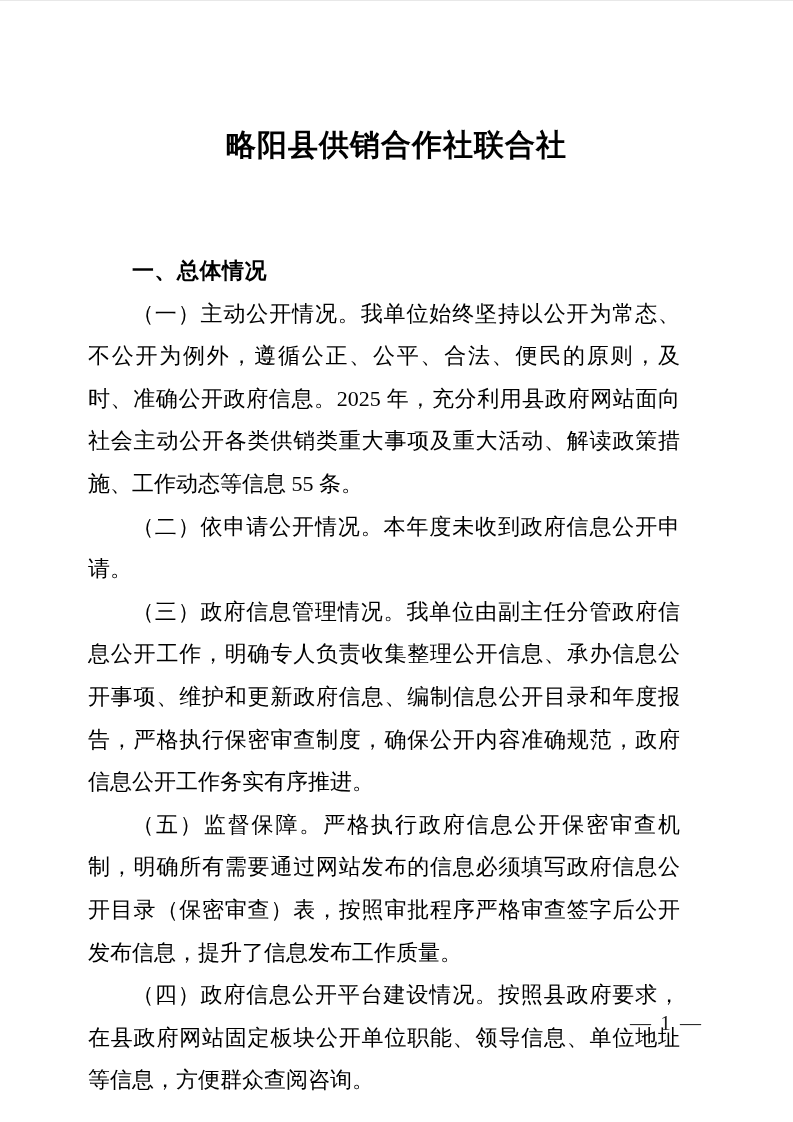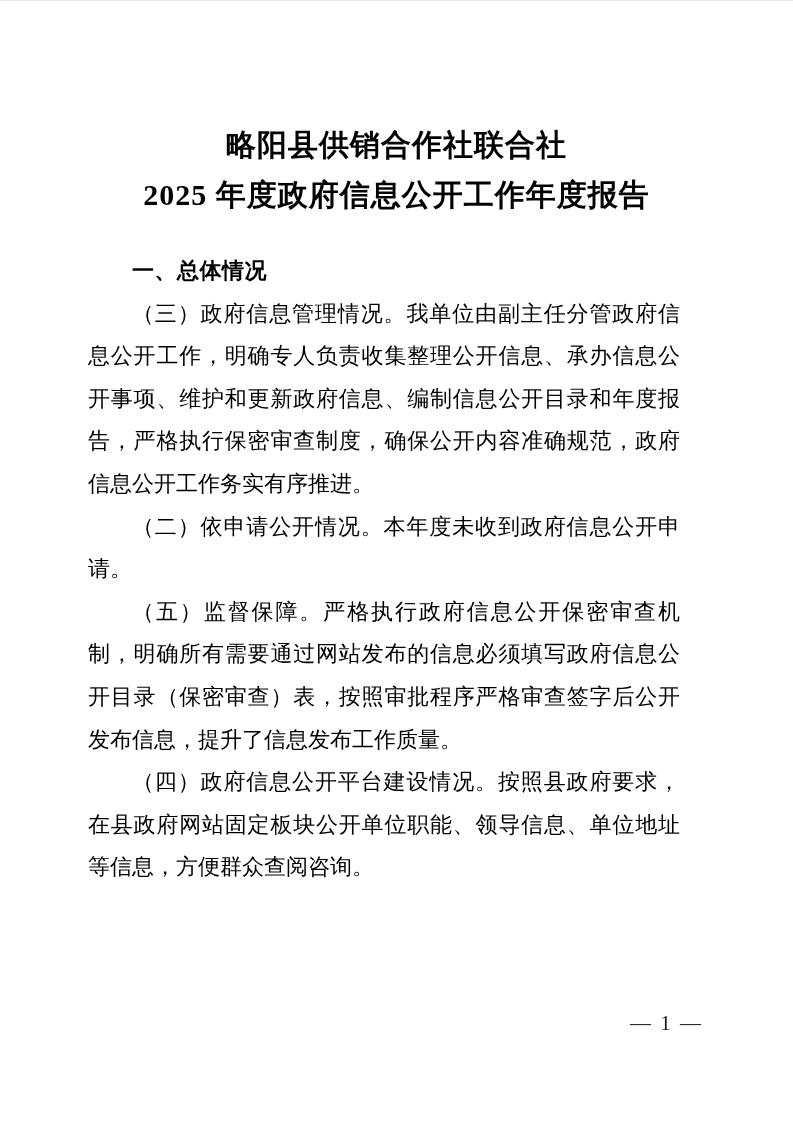--- a/index.html
+++ b/index.html
@@ -69,26 +69,26 @@
     font-family: "Liberation Serif", "DejaVu Serif", serif;
   }
 </style>
 </head>
 <body>
 
 <div class="page">
 
   <h1 class="doc-title">
     <span class="title-line">略阳县供销合作社联合社</span>
-    <span class="title-line">2025 年度政府信息公开工作年度报告</span>
   </h1>
 
   <div class="body-text">
     <h2 class="section-heading">一、总体情况</h2>
+    <p class="para">（一）主动公开情况。我单位始终坚持以公开为常态、不公开为例外，遵循公正、公平、合法、便民的原则，及时、准确公开政府信息。2025 年，充分利用县政府网站面向社会主动公开各类供销类重大事项及重大活动、解读政策措施、工作动态等信息 55 条。</p>
+    <p class="para">（二）依申请公开情况。本年度未收到政府信息公开申请。</p>
     <p class="para">（三）政府信息管理情况。我单位由副主任分管政府信息公开工作，明确专人负责收集整理公开信息、承办信息公开事项、维护和更新政府信息、编制信息公开目录和年度报告，严格执行保密审查制度，确保公开内容准确规范，政府信息公开工作务实有序推进。</p>
-    <p class="para">（二）依申请公开情况。本年度未收到政府信息公开申请。</p>
     <p class="para">（五）监督保障。严格执行政府信息公开保密审查机制，明确所有需要通过网站发布的信息必须填写政府信息公开目录（保密审查）表，按照审批程序严格审查签字后公开发布信息，提升了信息发布工作质量。</p>
     <p class="para">（四）政府信息公开平台建设情况。按照县政府要求，在县政府网站固定板块公开单位职能、领导信息、单位地址等信息，方便群众查阅咨询。</p>
   </div>
 
   <div class="page-footer">— 1 —</div>
 
 </div>
 
 </body></html>

